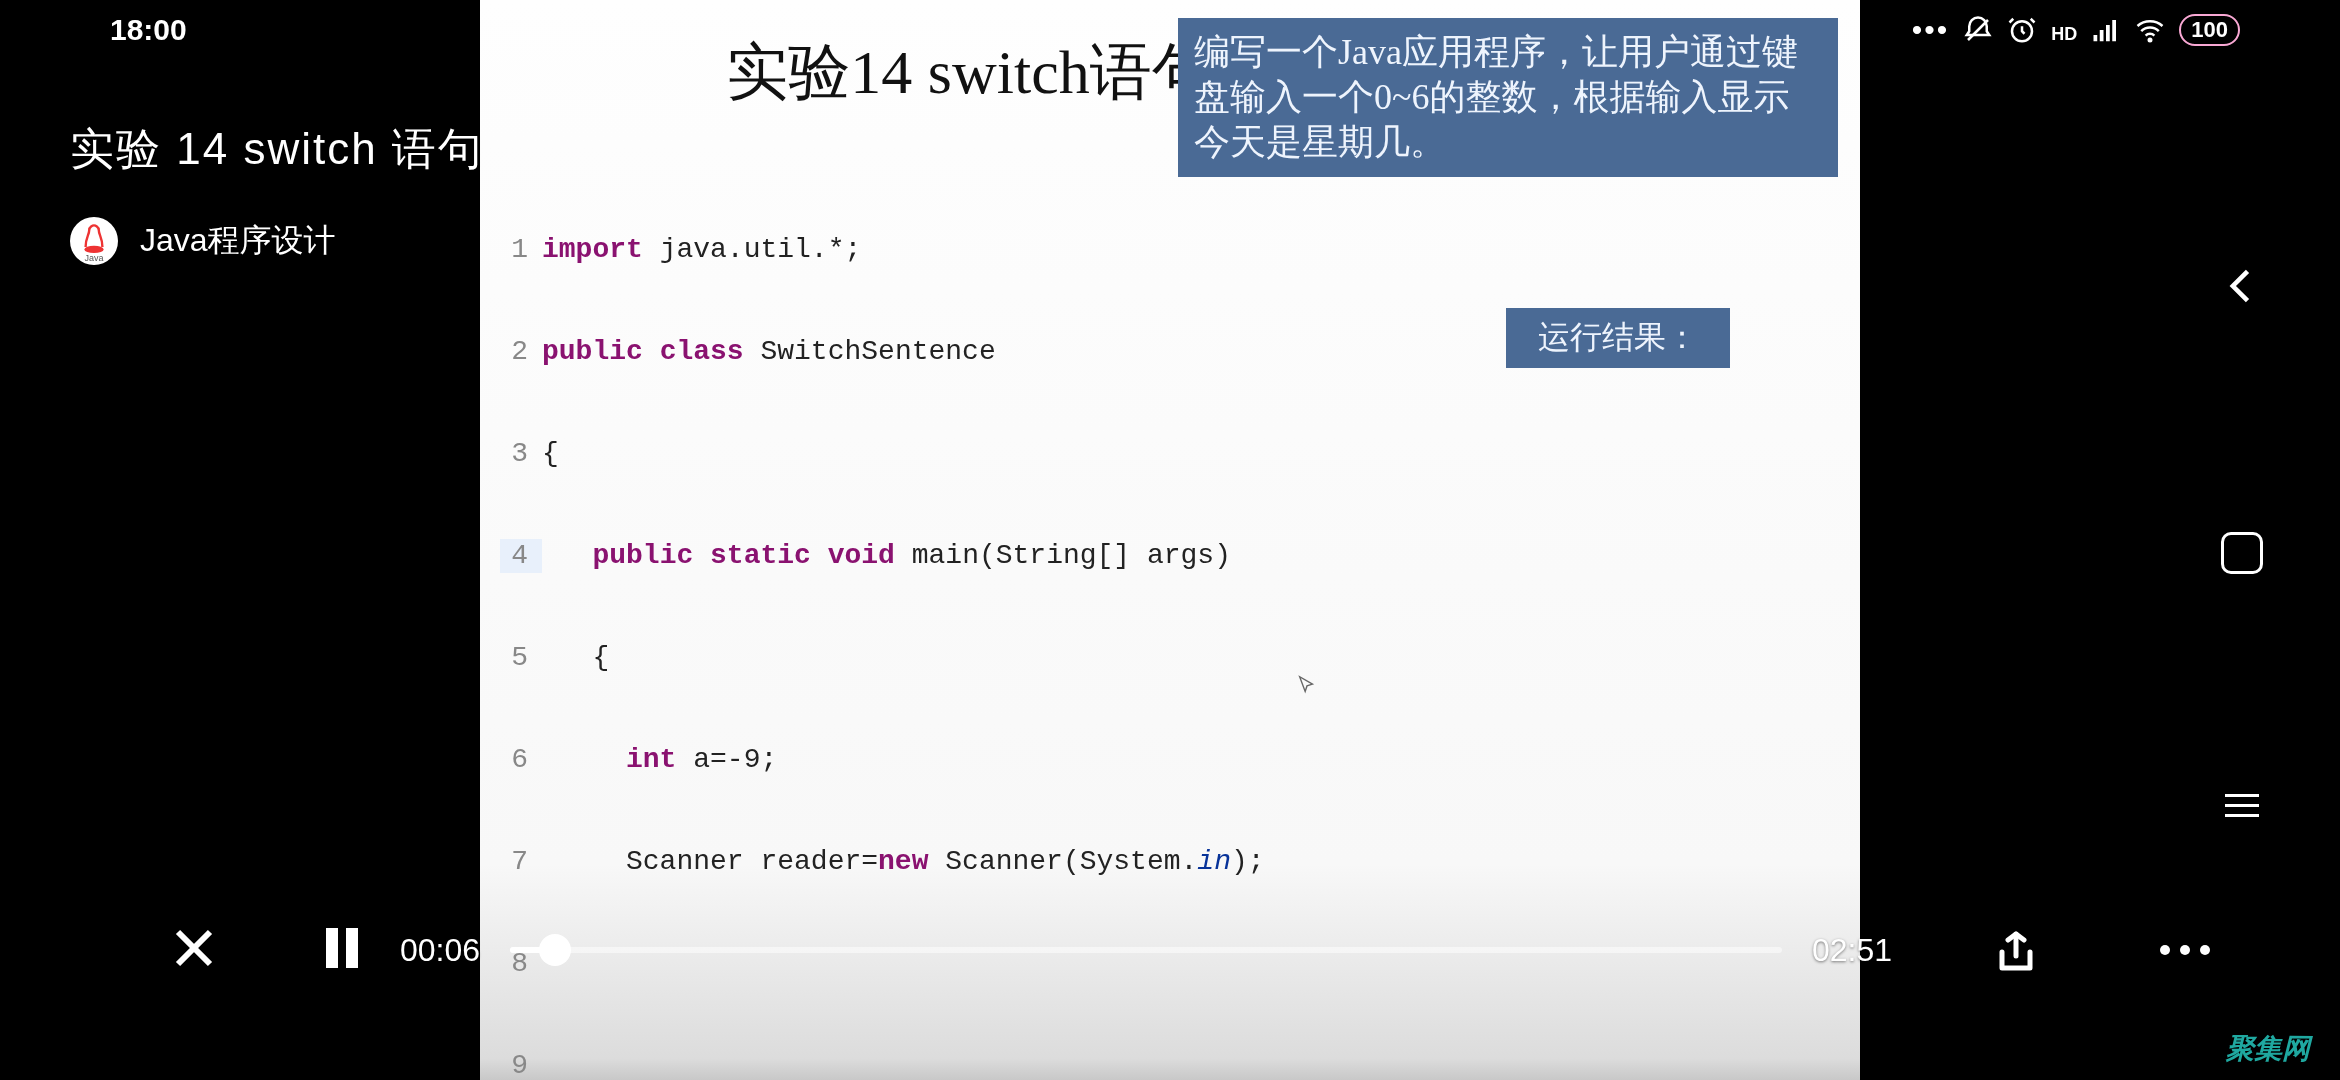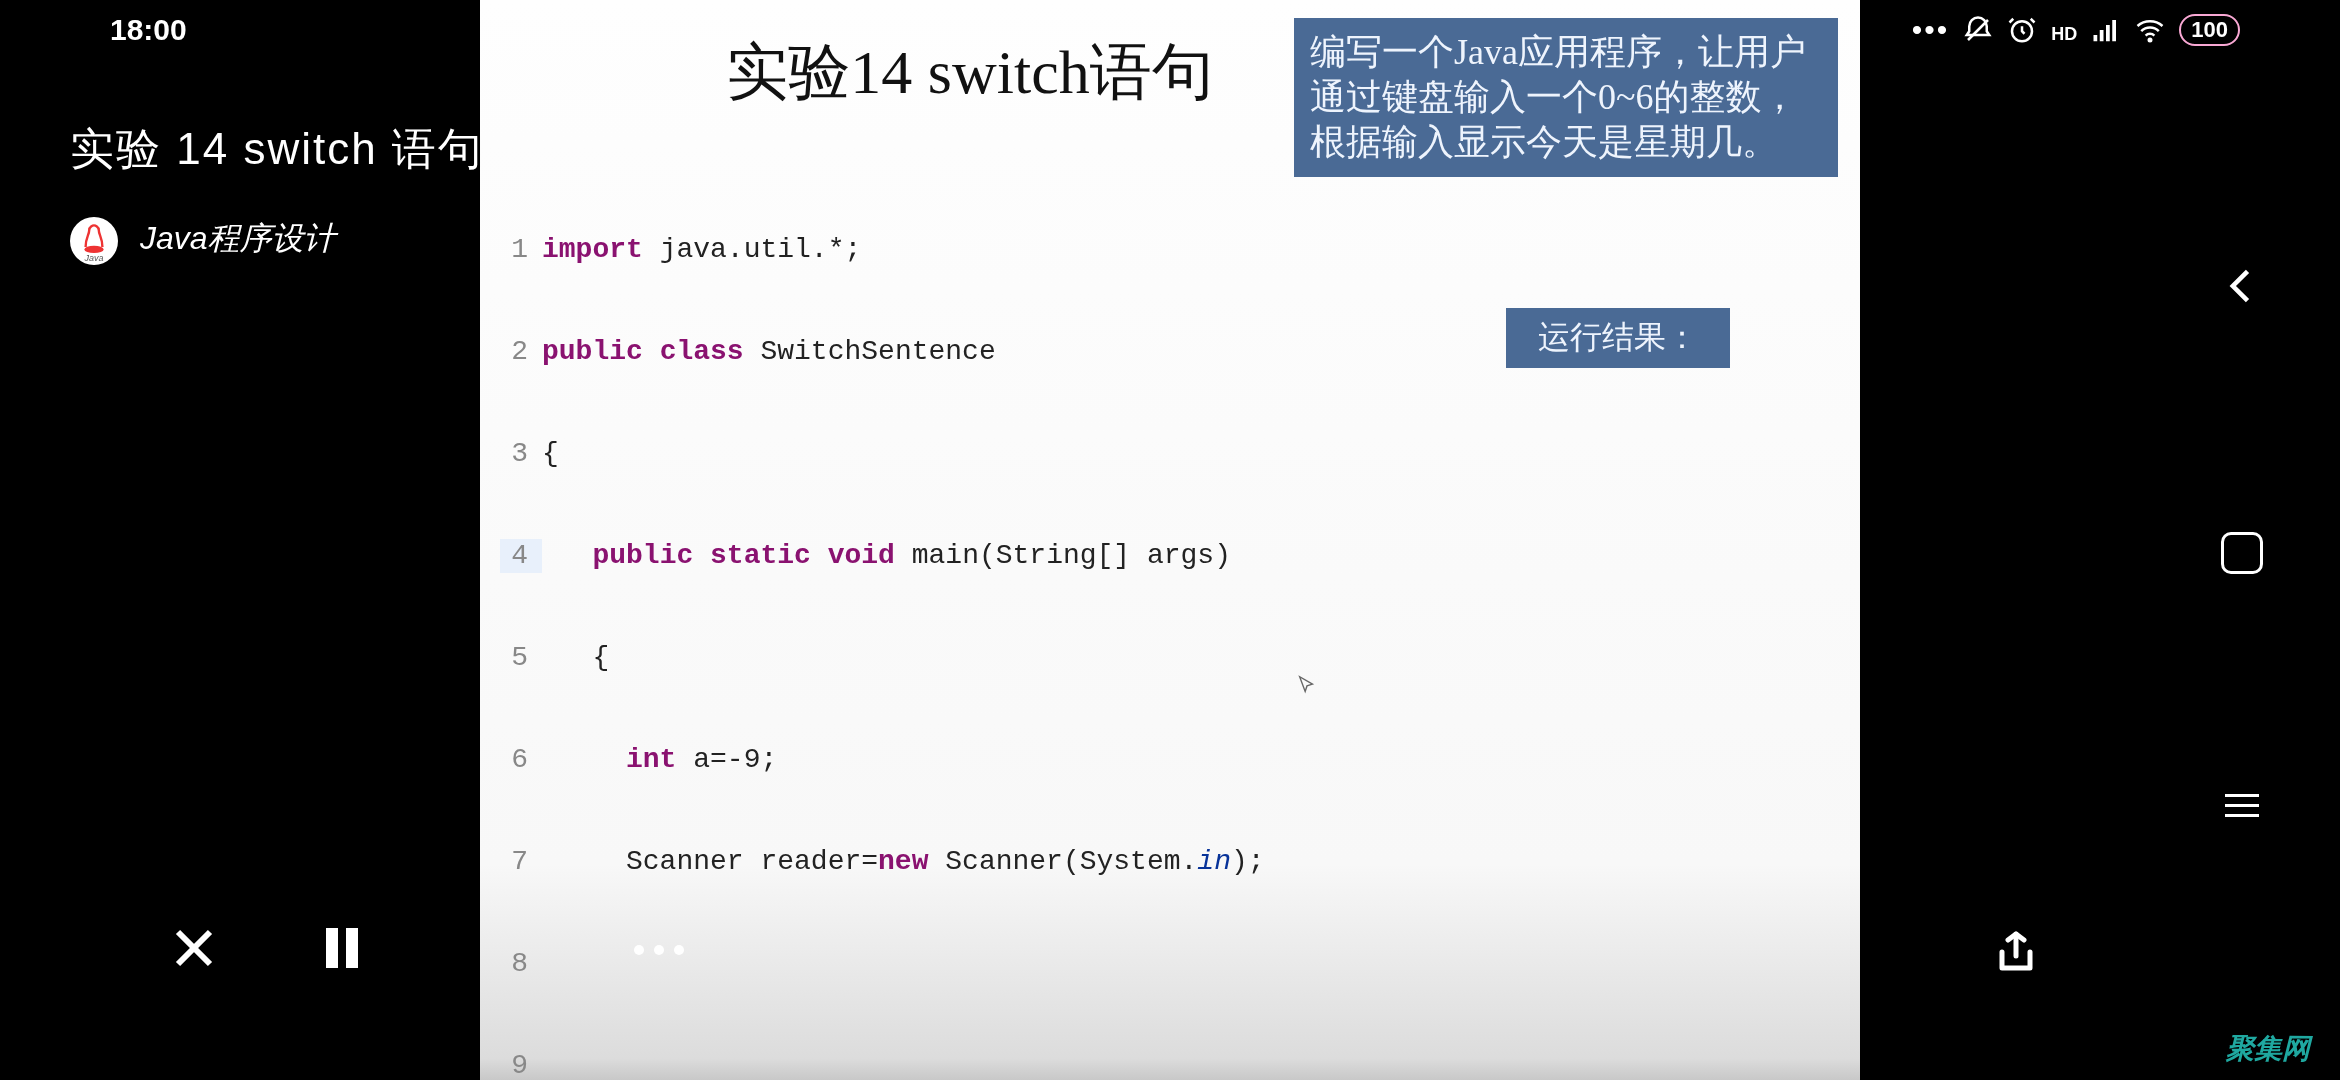--- a/index.html
+++ b/index.html
@@ -52,21 +52,21 @@
       padding-right: 420px;
       padding-left: 20px;
       font-size: 62px;
       color: #111;
       font-family: "Songti SC", SimSun, serif;
     }
     .task-box {
       position: absolute;
       top: 18px;
       right: 22px;
-      width: 544px;
+      width: 660px;
       background: #4a6a95;
       color: #eef4fd;
       font-size: 36px;
       line-height: 1.25;
       padding: 12px 16px;
       font-family: "Songti SC", SimSun, serif;
     }
     .result-box {
       position: absolute;
       top: 308px;
@@ -113,23 +113,22 @@
     }
     .video-title {
       font-size: 44px;
       font-weight: 500;
       letter-spacing: 2px;
       text-shadow: 0 1px 3px rgba(0,0,0,0.5);
     }
     .author-row {
       margin-top: 38px;
       display: flex;
-      align-items: flex-start;
+      align-items: center;
       gap: 22px;
-      font-style: italic;
     }
     .avatar {
       width: 48px; height: 48px;
       border-radius: 50%;
       background: #fff;
       display: flex;
       align-items: center;
       justify-content: center;
       color: #e33;
       font-size: 10px;
@@ -323,20 +322,28 @@
         <line x1="4" y1="4" x2="20" y2="20"></line>
         <line x1="20" y1="4" x2="4" y2="20"></line>
       </svg>
   </div>
   <div class="pause-icon" style="margin-left:40px;">
     <svg viewBox="0 0 24 24" fill="#fff">
         <rect x="4" y="2" width="6" height="20"></rect>
         <rect x="14" y="2" width="6" height="20"></rect>
       </svg>
   </div>
+  <div class="progress-wrap">
+    <span class="time-label" style="margin-left:-26px;">00:06</span>
+    <div class="track">
+      <div class="fill"></div>
+      <div class="thumb"></div>
+    </div>
+    <span class="time-label">02:51</span>
+  </div>
   <div class="share-icon" style="margin-left:60px;">
     <svg viewBox="0 0 24 24" fill="none" stroke="#fff" stroke-width="2.5">
         <path d="M8 10V5l-5 7 5 7v-5" transform="translate(9,-1)"></path>
         <rect x="4" y="8" width="16" height="14" stroke-linejoin="round" fill="none" transform="translate(0,-2)"></rect>
         <path d="M12 2v10M8 6l4-4 4 4"></path>
         <path d="M4 12v8h16v-8"></path>
       </svg>
   </div>
 
   <div class="dots">

